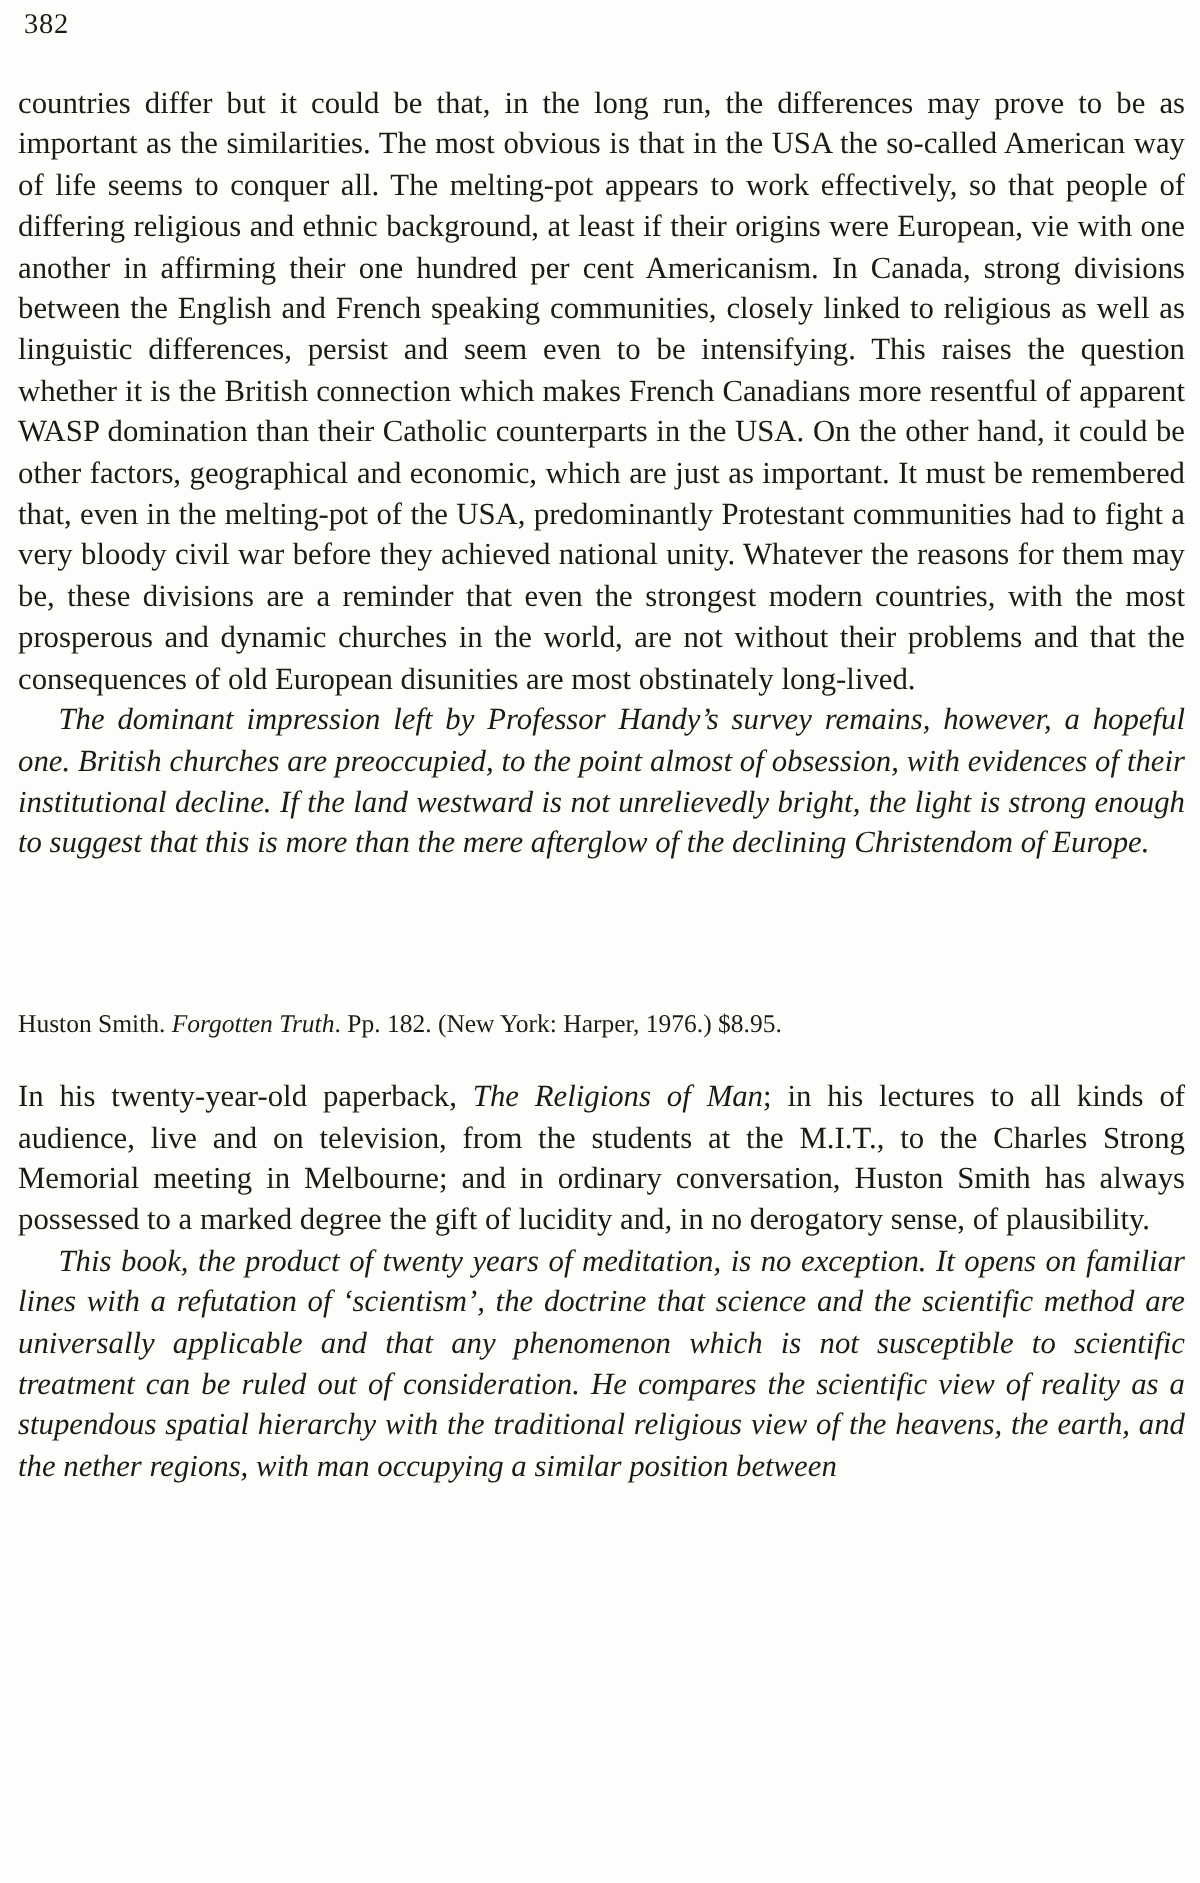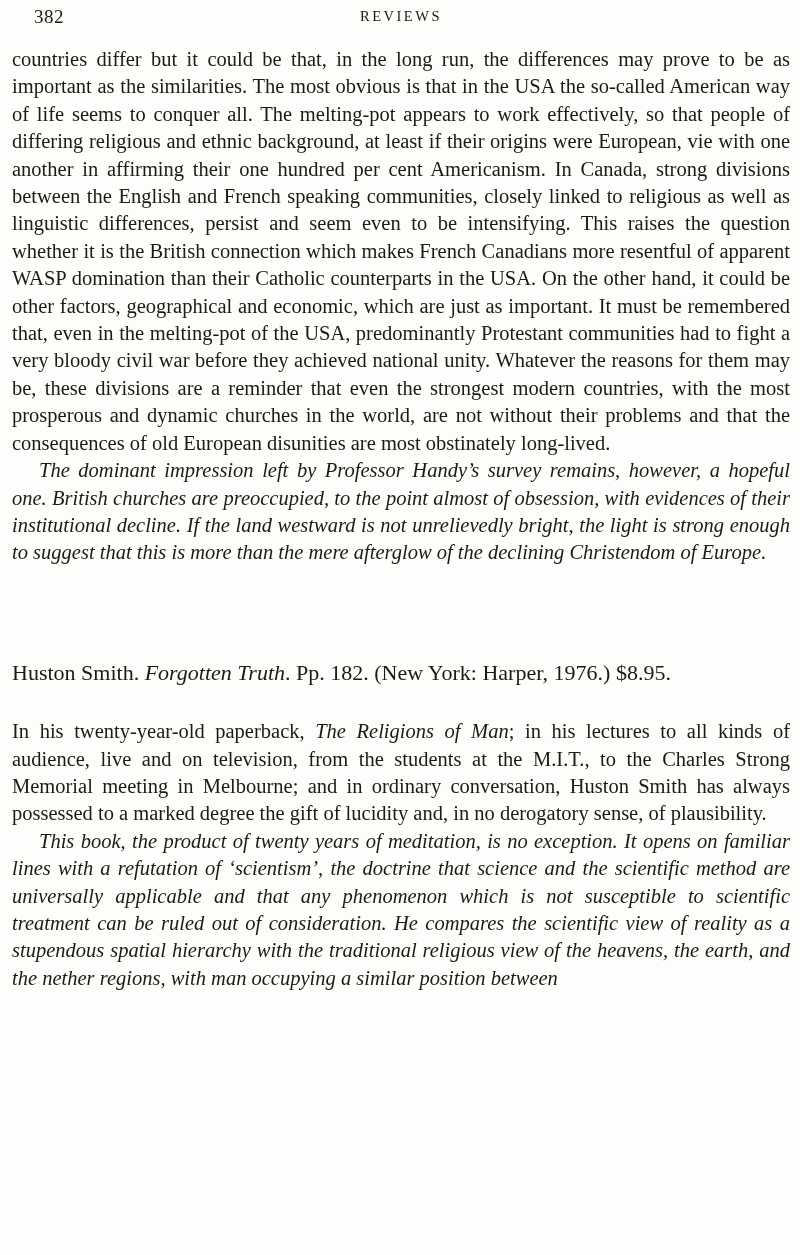--- a/index.html
+++ b/index.html
@@ -17,75 +17,74 @@
     overflow: hidden;
     padding: 6px 10px 0 12px;
     font-family: "Liberation Serif", "DejaVu Serif", serif;
   }
   .running-head {
     position: relative;
     height: 26px;
   }
   .page-number {
     position: absolute;
-    left: 22px;
+    left: 4px;
     top: 0;
     font-size: 19px;
     letter-spacing: 0.5px;
   }
   .head-title {
     position: absolute;
     left: 0;
     right: 0;
     top: 2px;
     text-align: center;
     font-size: 14.5px;
     letter-spacing: 2.5px;
   }
   .body-text {
     font-size: 20.5px;
     line-height: 27.4px;
     text-align: justify;
   }
   .review-first .body-text {
-    margin-top: 14px;
+    margin-top: 24px;
   }
   p.para {
     margin: 0;
   }
   p.para.indent {
     text-indent: 27px;
     font-style: italic;
   }
   .signature {
     margin-top: 15px;
     padding-right: 28px;
     text-align: right;
     font-variant: small-caps;
     font-size: 21px;
     letter-spacing: 0.8px;
   }
   .review-heading {
     margin: 92px 0 0 0;
     font-weight: normal;
-    font-size: 22px;
+    font-size: 17px;
     line-height: 27.4px;
   }
   .review-second .body-text {
-    margin-top: 32px;
+    margin-top: 22px;
   }
 </style>
 </head>
 <body>
 
 <div class="page">
 
   <header class="running-head">
     <span class="page-number">382</span>
-    <span class="head-title">REVIEWS</span>
   </header>
 
   <section class="review review-first">
     <div class="body-text">
         <p class="para"><span>countries differ but it could be that, in the long run, the differences may prove to be as important as the similarities. The most obvious is that in the USA the so-called American way of life seems to conquer all. The melting-pot appears to work effectively, so that people of differing religious and ethnic background, at least if their origins were European, vie with one another in affirming their one hundred per cent Americanism. In Canada, strong divisions between the English and French speaking communities, closely linked to religious as well as linguistic differences, persist and seem even to be intensifying. This raises the question whether it is the British connection which makes French Canadians more resentful of apparent WASP domination than their Catholic counterparts in the USA. On the other hand, it could be other factors, geographical and economic, which are just as important. It must be remembered that, even in the melting-pot of the USA, predominantly Protestant communities had to fight a very bloody civil war before they achieved national unity. Whatever the reasons for them may be, these divisions are a reminder that even the strongest modern countries, with the most prosperous and dynamic churches in the world, are not without their problems and that the consequences of old European disunities are most obstinately long-lived.</span></p>
         <p class="para indent"><span>The dominant impression left by Professor Handy’s survey remains, however, a hopeful one. British churches are preoccupied, to the point almost of obsession, with evidences of their institutional decline. If the land westward is not unrelievedly bright, the light is strong enough to suggest that this is more than the mere afterglow of the declining Christendom of Europe.</span></p>
       </div>
   </section>
 
   <section class="review review-second">

